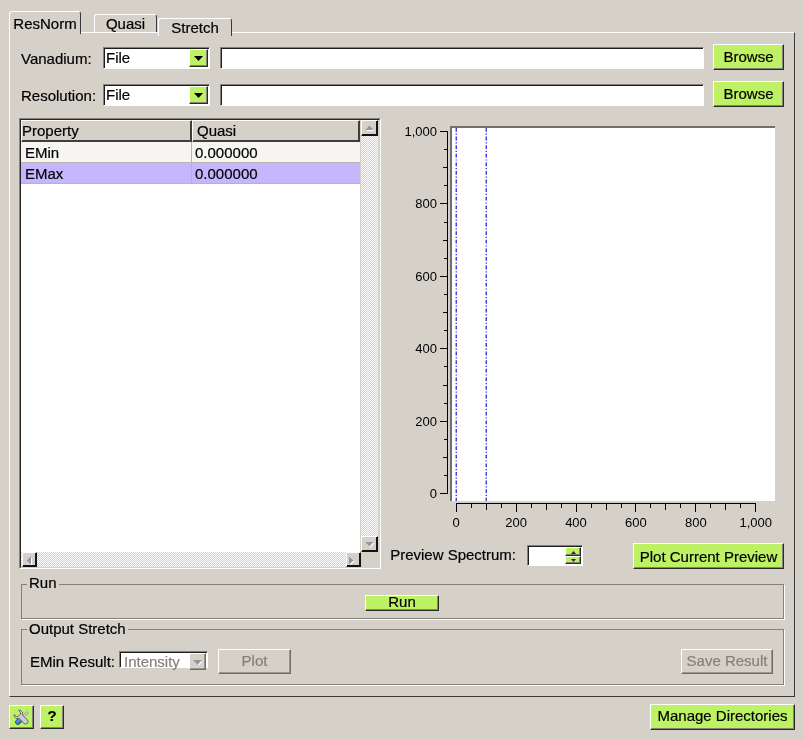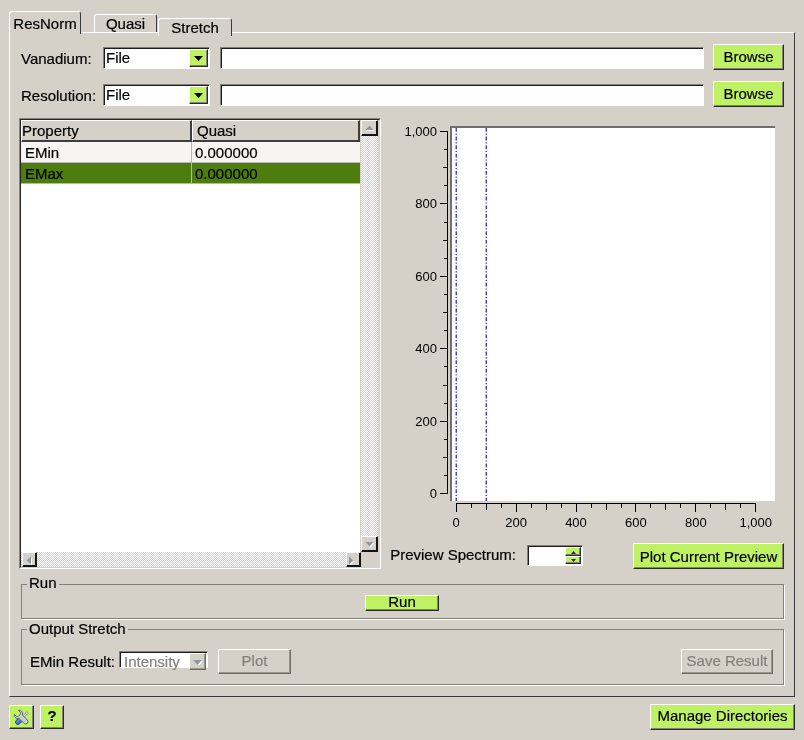--- a/index.html
+++ b/index.html
@@ -49,21 +49,21 @@
  <div class="abs" style="left:0;top:0;width:360px;height:449px;border:1px solid;border-color:#262626 #d5d1c9 #d5d1c9 #262626">
 
   <div class="abs" style="left:0;top:0;width:171px;height:22px;background:#d5d1c9;border:1px solid;border-color:#fdfdfd #3e3e3e #3e3e3e #fdfdfd;box-shadow:inset -1px -1px 0 #3e3e3e;line-height:20px">Property</div>
   <div class="abs" style="left:171px;top:0;width:168px;height:22px;background:#d5d1c9;border:1px solid;border-color:#fdfdfd #3e3e3e #3e3e3e #fdfdfd;box-shadow:inset -1px -1px 0 #3e3e3e;padding-left:4px;line-height:20px">Quasi</div>
 
   <div class="abs" style="left:0;top:22px;width:339px;height:410px;background:#fff">
     <div class="abs" style="left:0;top:0;width:339px;height:21px;background:#f6f5f1;border-bottom:1px solid #b9b6ad">
       <div class="abs" style="left:4px;line-height:21px">EMin</div>
       <div class="abs" style="left:174px;line-height:21px">0.000000</div>
     </div>
-    <div class="abs" style="left:0;top:21px;width:339px;height:21px;background:#4d7c0f;border-bottom:1px solid #b9b6ad">
+    <div class="abs" style="left:0;top:21px;width:339px;height:21px;background:#c4b5fd;border-bottom:1px solid #b9b6ad">
       <div class="abs" style="left:4px;line-height:21px">EMax</div>
       <div class="abs" style="left:174px;line-height:21px">0.000000</div>
     </div>
     <div class="abs" style="left:170px;top:0;width:1px;height:42px;background:#b9b6ad"></div>
   </div>
 
   <div class="abs dither" style="left:340px;top:0;width:17px;height:432px"></div>
   <div class="sbbtn" style="left:340px;top:0;width:17px;height:16px">
     <svg class="abs" style="left:3px;top:4px" width="9" height="7">
           <path d="M1.5 6h8l-4 -4.5z" fill="#fff"></path>

